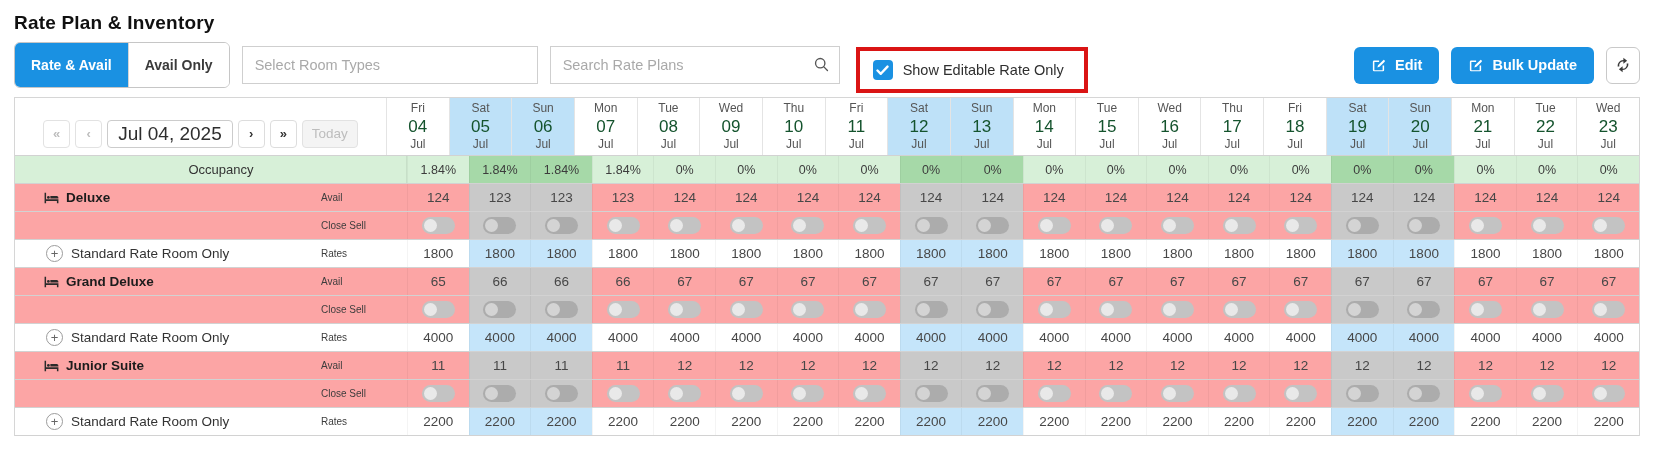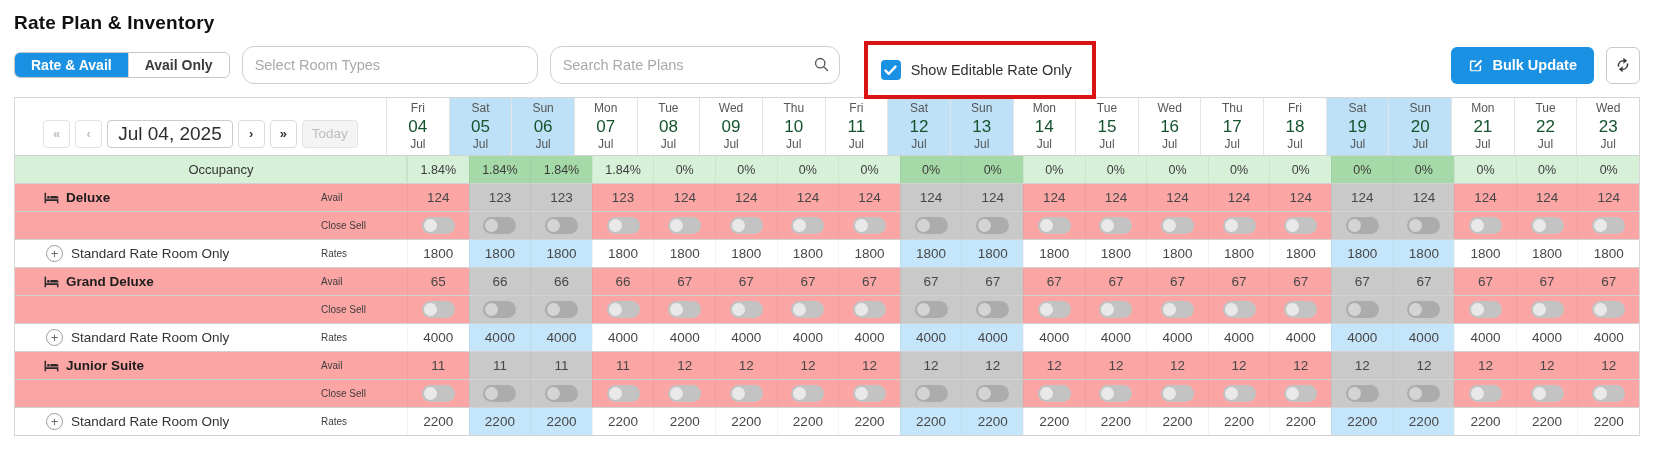--- a/index.html
+++ b/index.html
@@ -7,33 +7,33 @@
   body {
     width:1654px; height:459px; overflow:hidden;
     font-family:"Liberation Sans", sans-serif; color:#333;
   }
   .page { padding:10px 14px 0; }
 
   h1.page-title { margin:2px 0 12px; font-size:19px; font-weight:700; color:#101010; letter-spacing:.2px; }
 
   
   .toolbar { display:flex; align-items:center; gap:12px; height:38px; }
-  .seg { display:flex; border:1px solid #c6c6c6; border-radius:6px; overflow:hidden; height:26px; background:#fff; flex:0 0 auto; }
+  .seg { display:flex; border:1px solid #c6c6c6; border-radius:6px; overflow:hidden; height:46px; background:#fff; flex:0 0 auto; }
   .seg button { border:none; background:#fff; padding:0 16px; font-size:14px; font-weight:700; color:#3a3a3a; font-family:inherit; cursor:pointer; }
   .seg button.active { background:#1a91e2; color:#fff; }
   .seg button + button { border-left:1px solid #d5d5d5; }
 
-  .tb-input { height:38px; border:1px solid #cfcfcf; border-radius:12px; padding:6px 12px; font-size:14.5px; font-family:inherit; color:#ef4444; outline:none; background:#fff; }
+  .tb-input { height:38px; border:1px solid #cfcfcf; border-radius:0; padding:6px 12px; font-size:14.5px; font-family:inherit; color:#ef4444; outline:none; background:#fff; }
   .tb-input::placeholder { color:#a9a9a9; }
   .room-input { width:296px; }
   .search-wrap { position:relative; width:290px; flex:0 0 auto; }
   .search-wrap input { width:100%; padding-right:32px; }
   .search-icon { position:absolute; right:10px; top:10px; width:17px; height:17px; }
 
-  .red-box { display:flex; align-items:center; gap:10px; border:4px solid #da1414; padding:0 20px 0 13px; height:58px; position:relative; top:5px; margin:-12px 12px; flex:0 0 auto; background:transparent; }
+  .red-box { display:flex; align-items:center; gap:10px; border:4px solid #da1414; padding:0 20px 0 13px; height:46px; position:relative; top:5px; margin:-12px 4px; flex:0 0 auto; background:transparent; }
   .cb { width:20px; height:20px; background:#1a91e2; border-radius:4px; display:flex; align-items:center; justify-content:center; cursor:pointer; flex:0 0 auto; }
   .cb-label { font-size:14.5px; color:#2f2f2f; font-weight:400; cursor:pointer; white-space:nowrap; }
 
   .sp { flex:1; }
   .btn-blue { display:flex; align-items:center; gap:9px; background:#1a91e2; color:#fff; border:none; border-radius:6px; height:37px; padding:0 17px; font-size:14.5px; font-weight:700; font-family:inherit; cursor:pointer; flex:0 0 auto; }
   .btn-refresh { height:37px; width:34px; background:#fff; border:1px solid #c9c9c9; border-radius:6px; display:flex; align-items:center; justify-content:center; cursor:pointer; flex:0 0 auto; }
 
   
   .grid { margin-top:13px; border:1px solid #d6d6d6; border-bottom:none; }
   .row { display:grid; grid-template-columns:285px 86px repeat(20, 1fr); border-bottom:1px solid #d2d2d2; }
@@ -101,20 +101,27 @@
       <span class="cb">
         <svg width="13" height="11" viewBox="0 0 13 11">
           <polyline points="1.5,5.5 4.8,8.8 11.5,1.6" fill="none" stroke="#fff" stroke-width="2.4" stroke-linecap="round" stroke-linejoin="round"></polyline>
         </svg>
       </span>
       <span class="cb-label">Show Editable Rate Only</span>
     </div>
 
     <div class="sp"></div>
 
+    <button class="btn-blue">
+      <svg width="15" height="15" viewBox="0 0 24 24" fill="#fff">
+        <path d="M3 6a2 2 0 0 1 2-2h8v2.4H5.4v13.2h13.2V12H21v7a2 2 0 0 1-2 2H5a2 2 0 0 1-2-2V6z"></path>
+        <path d="M20.9 3.1l1 1a1.2 1.2 0 0 1 0 1.7l-8.3 8.3-3.4 1 1-3.4 8.3-8.3a1.2 1.2 0 0 1 1.4-.3z"></path>
+      </svg>
+      <span>Edit</span>
+    </button>
 
     <button class="btn-blue">
       <svg width="15" height="15" viewBox="0 0 24 24" fill="#fff">
         <path d="M3 6a2 2 0 0 1 2-2h8v2.4H5.4v13.2h13.2V12H21v7a2 2 0 0 1-2 2H5a2 2 0 0 1-2-2V6z"></path>
         <path d="M20.9 3.1l1 1a1.2 1.2 0 0 1 0 1.7l-8.3 8.3-3.4 1 1-3.4 8.3-8.3a1.2 1.2 0 0 1 1.4-.3z"></path>
       </svg>
       <span>Bulk Update</span>
     </button>
 
     <button class="btn-refresh">

